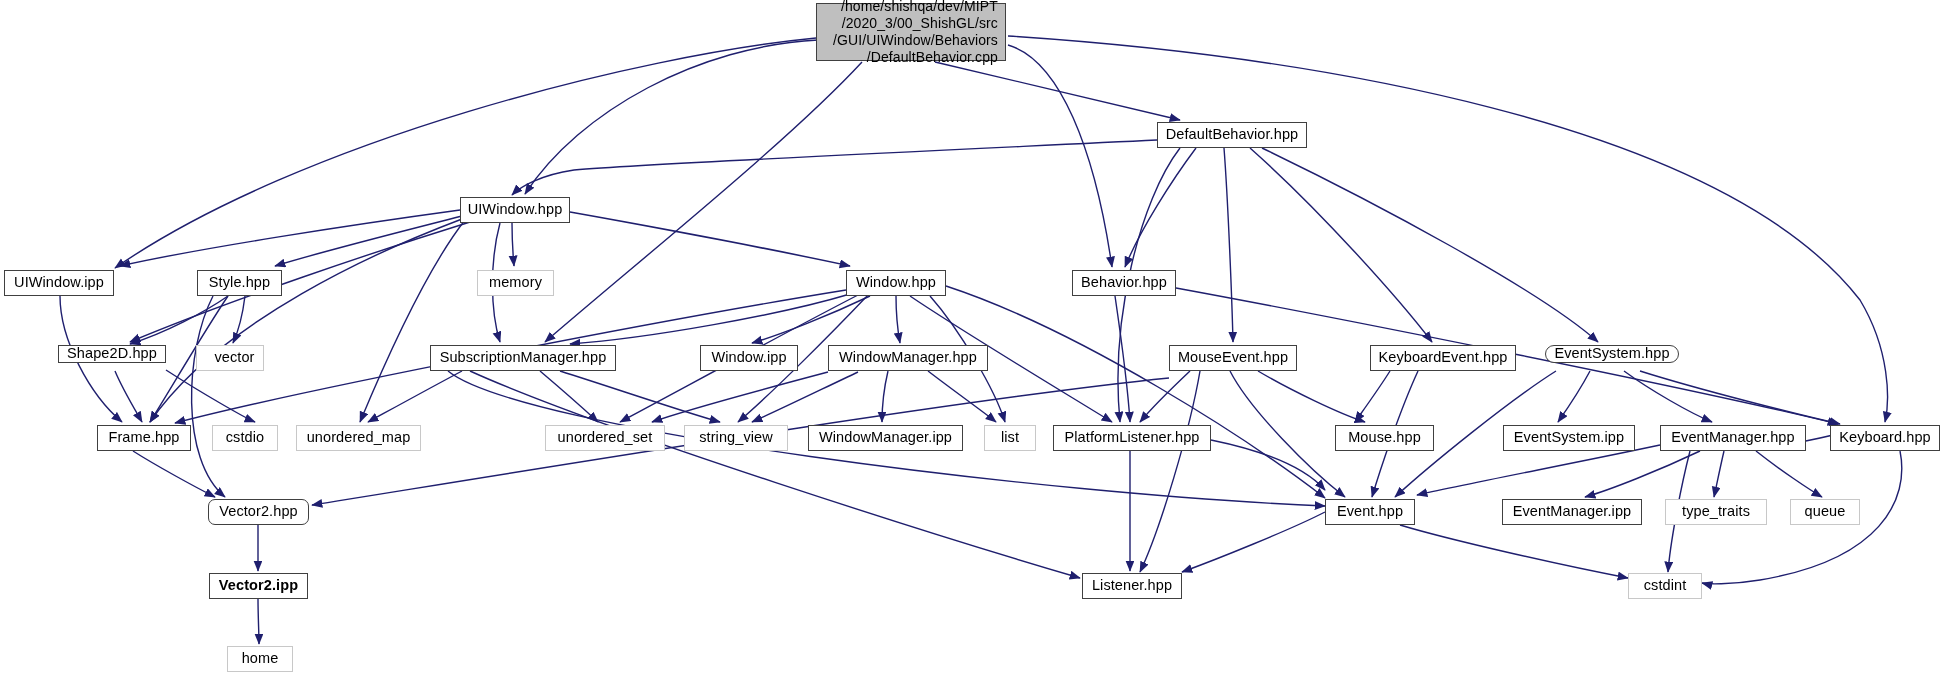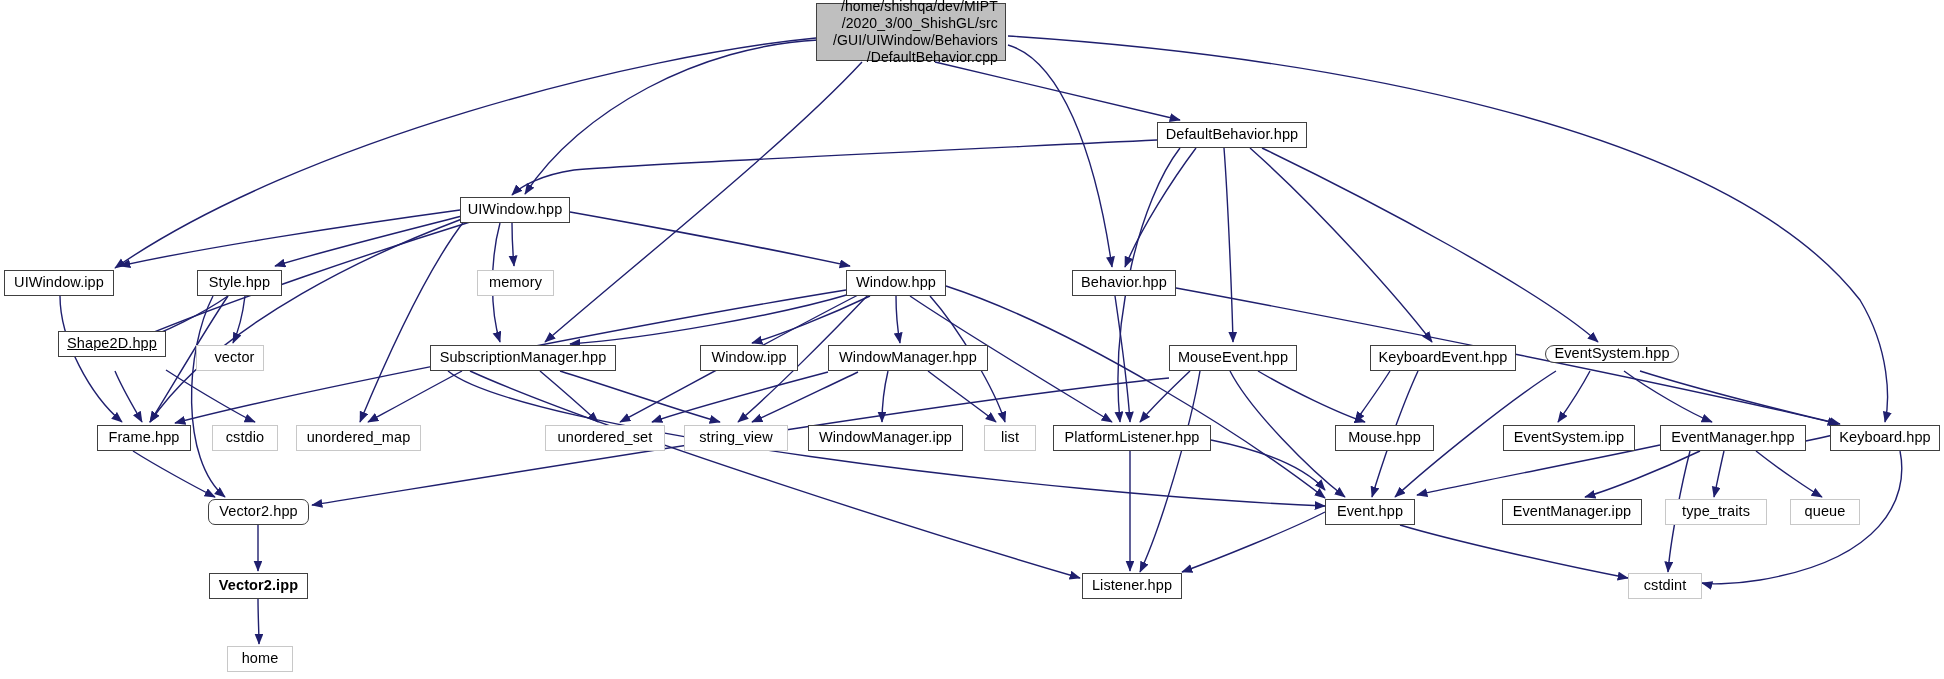--- a/index.html
+++ b/index.html
@@ -140,21 +140,21 @@
 /2020_3/00_ShishGL/src
 /GUI/UIWindow/Behaviors
 /DefaultBehavior.cpp</div>
       <div class="node file" style="left: 1157px; top: 122px; width: 150px; height: 26px;">DefaultBehavior.hpp</div>
       <div class="node file" style="left: 460px; top: 197px; width: 110px; height: 26px;">UIWindow.hpp</div>
       <div class="node file" style="left: 4px; top: 270px; width: 110px; height: 26px;">UIWindow.ipp</div>
       <div class="node file" style="left: 197px; top: 270px; width: 85px; height: 26px;">Style.hpp</div>
       <div class="node system" style="left: 477px; top: 270px; width: 77px; height: 26px;">memory</div>
       <div class="node file" style="left: 846px; top: 270px; width: 100px; height: 26px;">Window.hpp</div>
       <div class="node file" style="left: 1072px; top: 270px; width: 104px; height: 26px;">Behavior.hpp</div>
-      <div class="node file" style="left: 58px; top: 331px; width: 108px; height: 26px; text-decoration: underline;">Shape2D.hpp</div>
+      <div class="node file" style="left: 58px; top: 345px; width: 108px; height: 18px;">Shape2D.hpp</div>
       <div class="node system" style="left: 196px; top: 345px; width: 68px; height: 26px; padding-left: 9px;">vector</div>
       <div class="node file" style="left: 430px; top: 345px; width: 186px; height: 26px;">SubscriptionManager.hpp</div>
       <div class="node file" style="left: 700px; top: 345px; width: 98px; height: 26px;">Window.ipp</div>
       <div class="node file" style="left: 828px; top: 345px; width: 160px; height: 26px;">WindowManager.hpp</div>
       <div class="node file" style="left: 1169px; top: 345px; width: 128px; height: 26px;">MouseEvent.hpp</div>
       <div class="node file" style="left: 1370px; top: 345px; width: 146px; height: 26px;">KeyboardEvent.hpp</div>
       <div class="node file" style="left: 1545px; top: 345px; width: 134px; height: 18px; border-radius: 9px;">EventSystem.hpp</div>
       <div class="node file" style="left: 97px; top: 425px; width: 94px; height: 26px;">Frame.hpp</div>
       <div class="node system" style="left: 212px; top: 425px; width: 66px; height: 26px;">cstdio</div>
       <div class="node system" style="left: 296px; top: 425px; width: 125px; height: 26px;">unordered_map</div>

